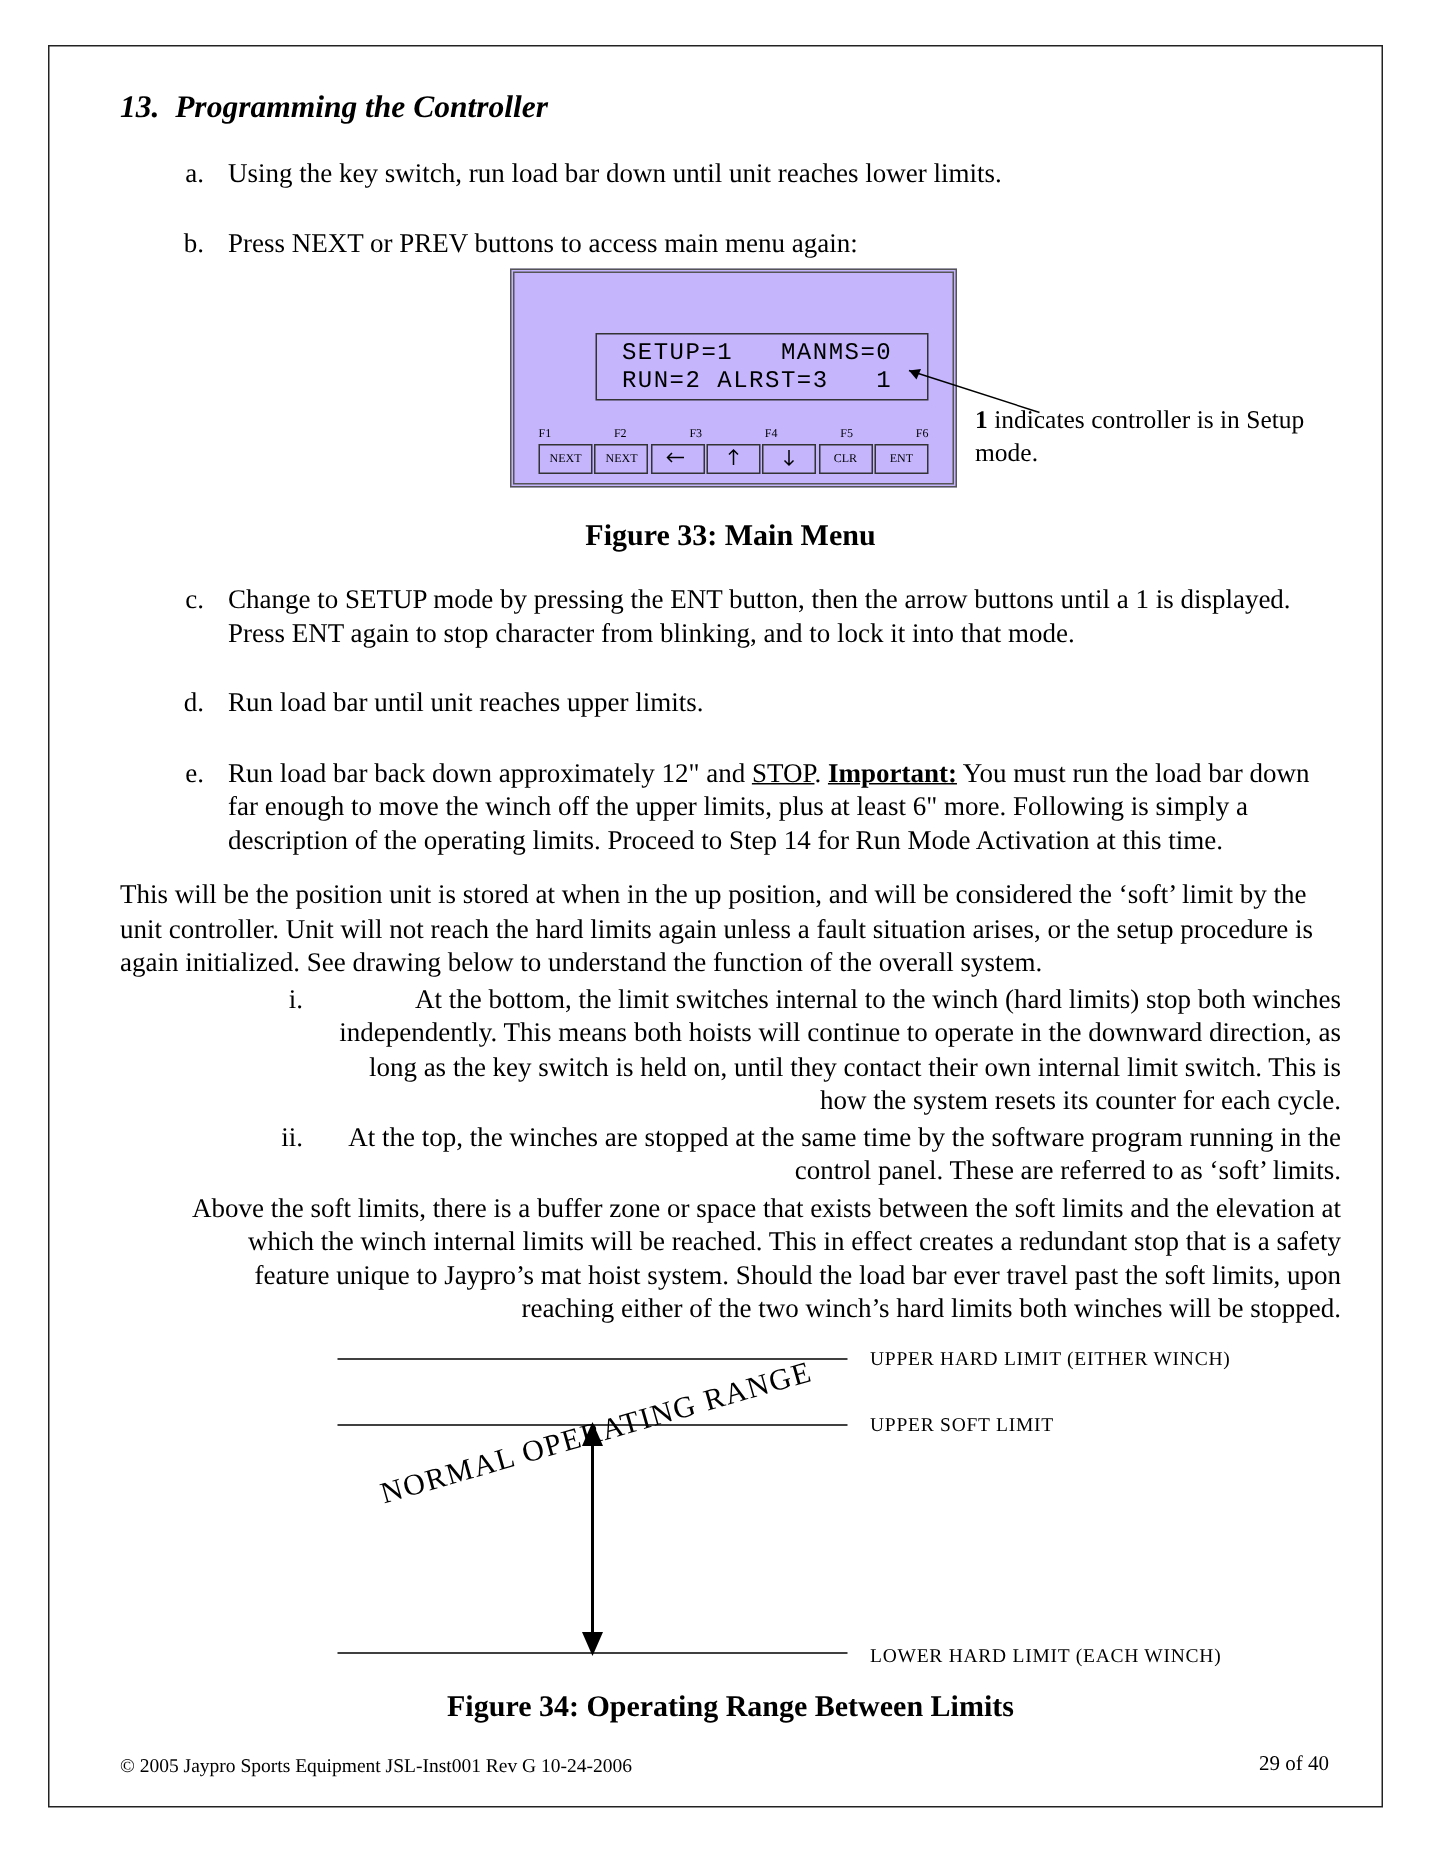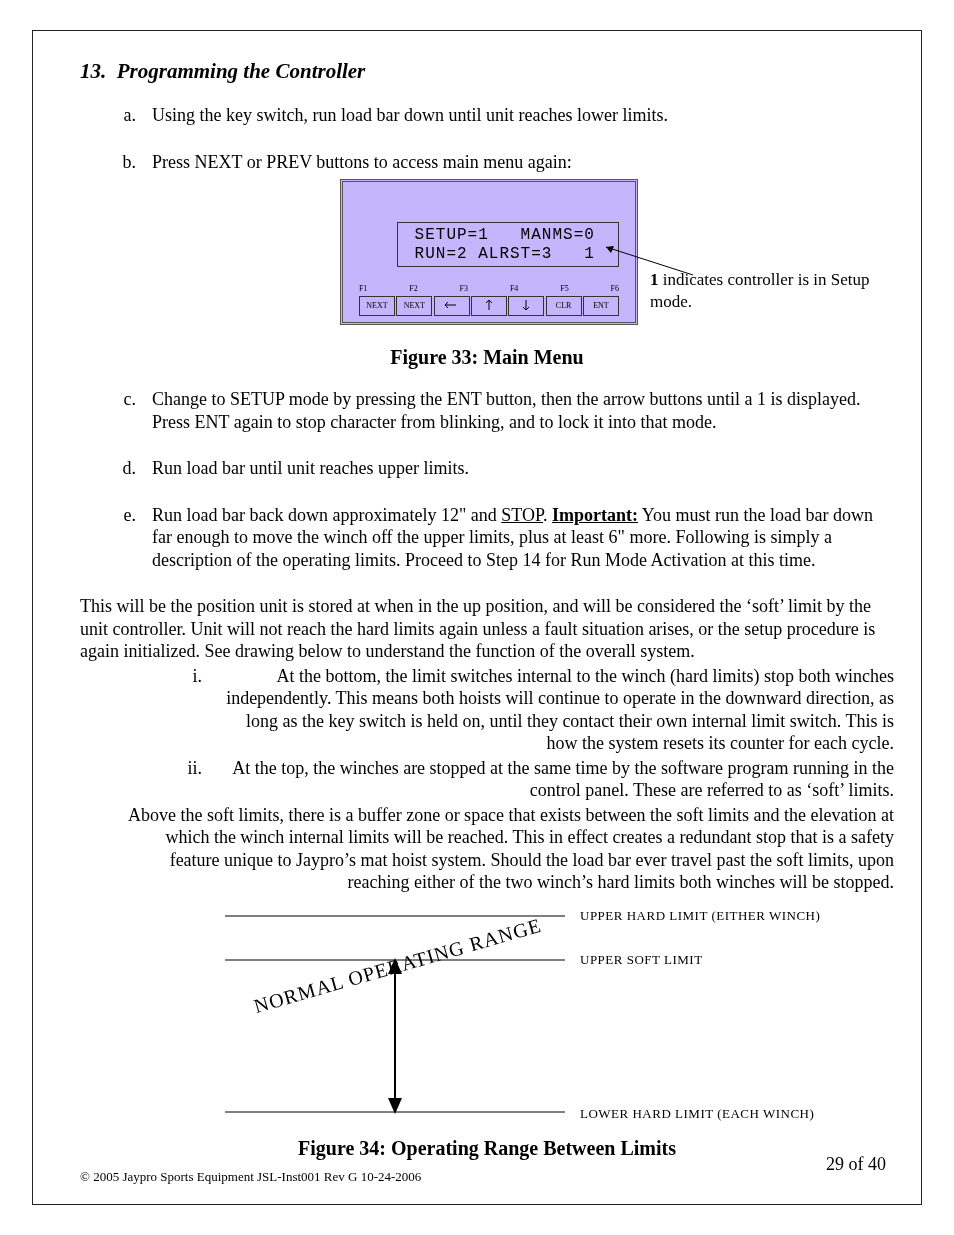--- a/index.html
+++ b/index.html
@@ -128,21 +128,21 @@
   }
   .callout-text b { font-weight: bold; }
   .fig-caption {
     text-align: center;
     font-weight: bold;
     font-size: 20px;
     margin: 6px 0 18px 0;
   }
 
   .para {
-    margin: 24px 0 0 0;
+    margin: 14px 0 0 0;
     text-align: left;
   }
 
   
   .sub {
     display: flex;
     margin-top: 2px;
   }
   .sub .rm {
     width: 100px;
@@ -191,22 +191,22 @@
 
   .footer {
     position: absolute;
     left: 80px;
     bottom: 50px;
     font-size: 13px;
   }
   .pgnum {
     position: absolute;
     right: 68px;
-    bottom: 60px;
-    font-size: 18px;
+    bottom: 50px;
+    font-size: 14px;
   }
 </style>
 </head>
 <body>
 
 <div class="page-border"></div>
 
 <div class="content">
 
   <div class="sec-title">

